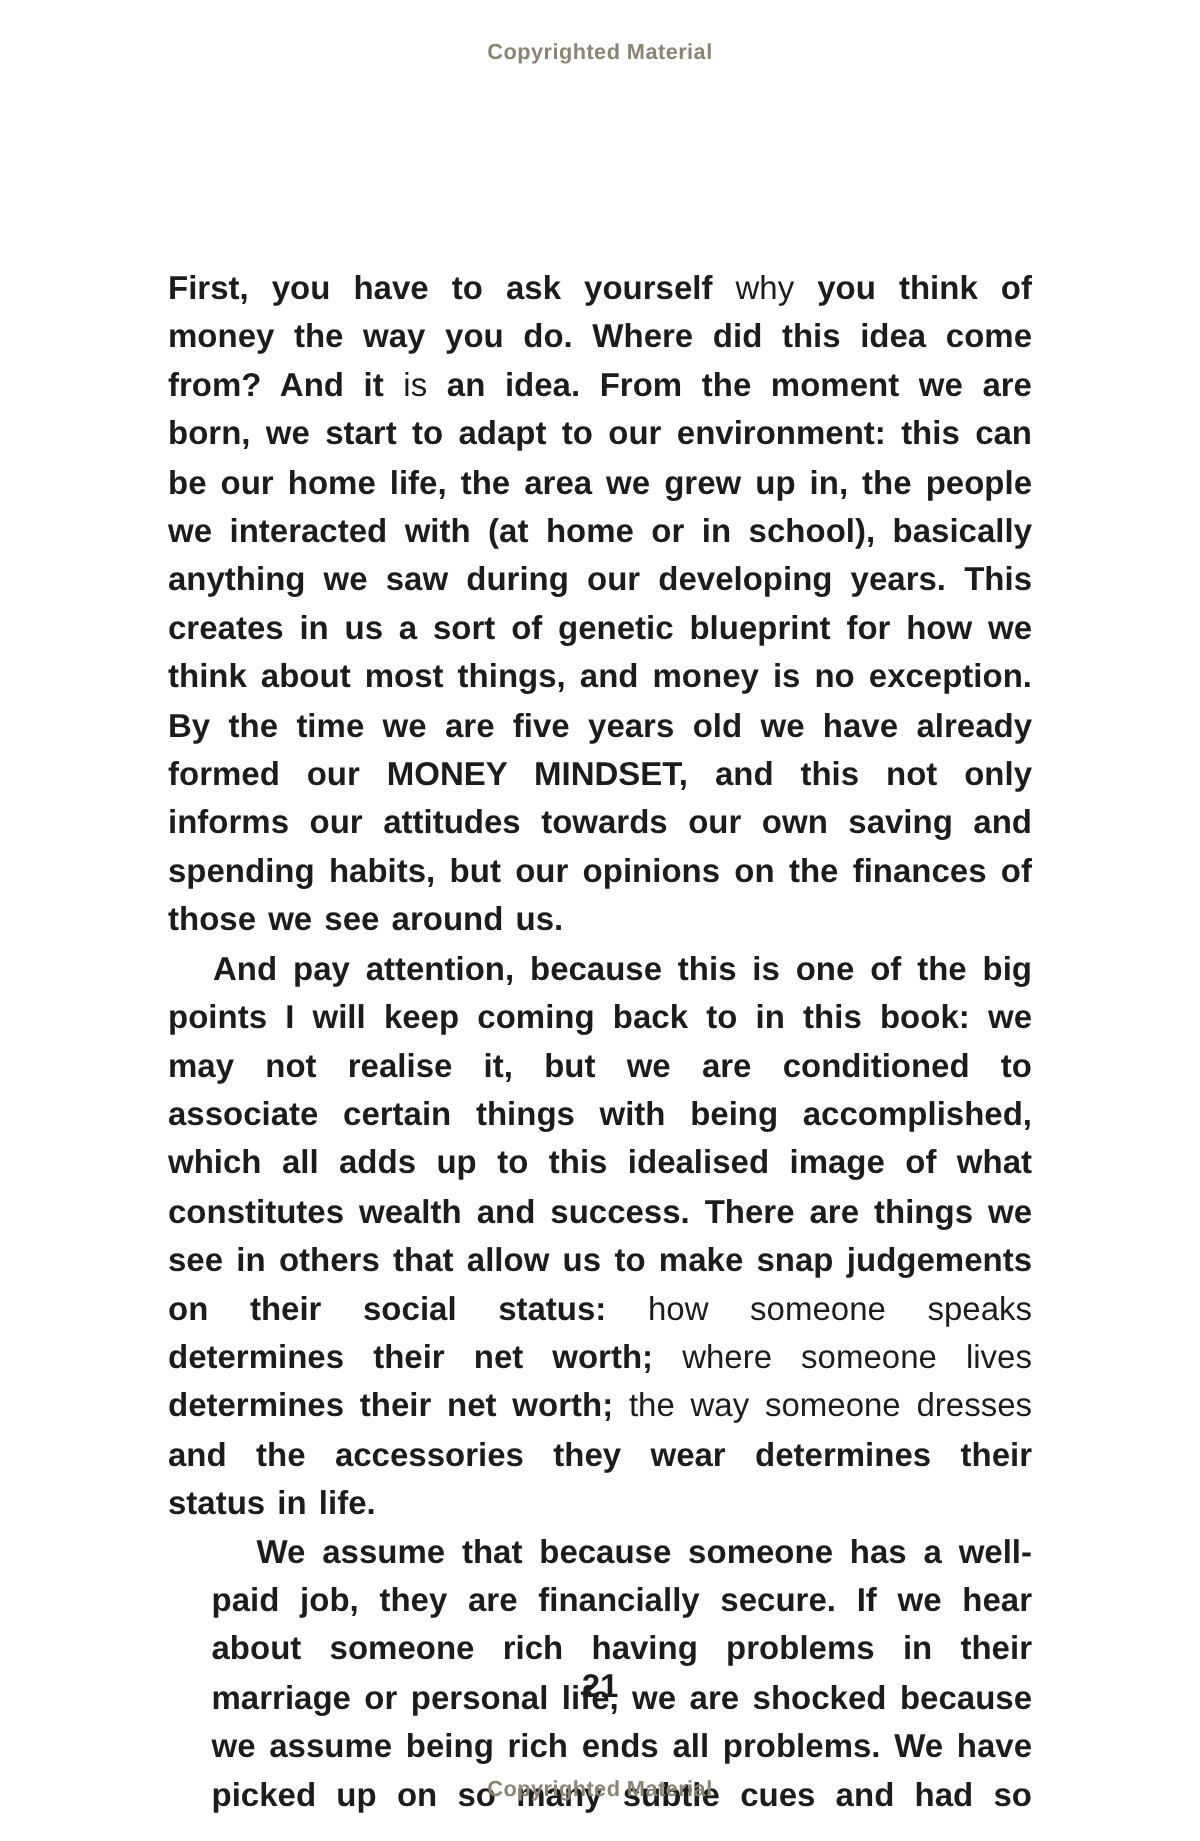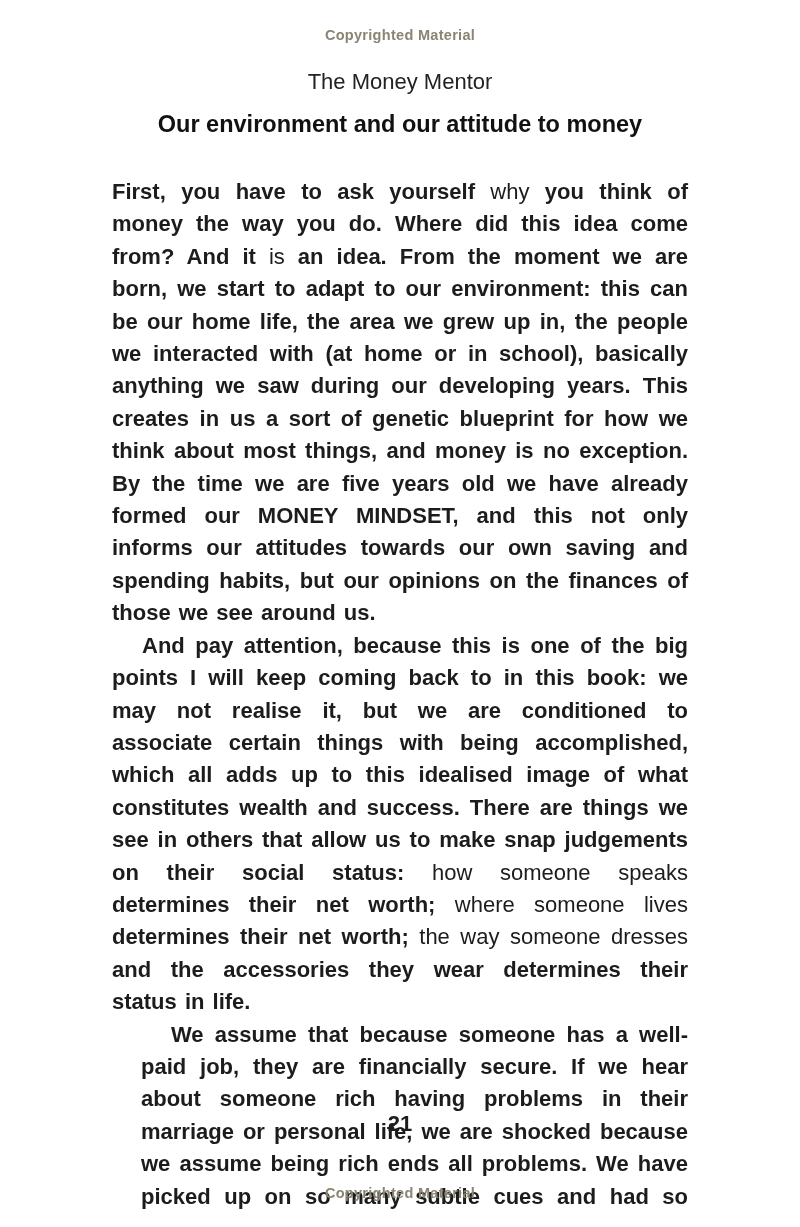--- a/index.html
+++ b/index.html
@@ -68,23 +68,21 @@
     font-weight: bold;
   }
 </style>
 </head>
 <body>
 
 <div class="page">
 
   <div class="copyright copyright-top">Copyrighted Material</div>
 
-  <div class="running-head">The Money Mentor</div>
 
-  <h1 class="section-heading">Our environment and our attitude to money</h1>
 
   <div class="body-text">
 
     <p>
       <span class="normal">First, you have to ask yourself </span><span class="italic">why</span><span class="normal"> you think of money the way you do. Where did this idea come from? And it </span><span class="italic">is</span><span class="normal"> an idea. From the moment we are born, we start to adapt to our environment: this can be our home life, the area we grew up in, the people we interacted with (at home or in school), basically anything we saw during our developing years. This creates in us a sort of genetic blueprint for how we think about most things, and money is no exception. By the time we are five years old we have already formed our </span><span class="bold">MONEY MINDSET</span><span class="normal">, and this not only informs our attitudes towards our own saving and spending habits, but our opinions on the finances of those we see around us.</span>
     </p>
 
     <p class="indented">
       <span class="normal">And pay attention, because this is one of the big points I will keep coming back to in this book: we may not realise it, but we are conditioned to associate certain things with being accomplished, which all adds up to this idealised image of what constitutes wealth and success. There are things we see in others that allow us to make snap judgements on their social status: </span><span class="italic">how someone speaks</span><span class="normal"> determines their net worth; </span><span class="italic">where someone lives</span><span class="normal"> determines their net worth; </span><span class="italic">the way someone dresses</span><span class="normal"> and the accessories they wear determines their status in life.</span>
     </p>

